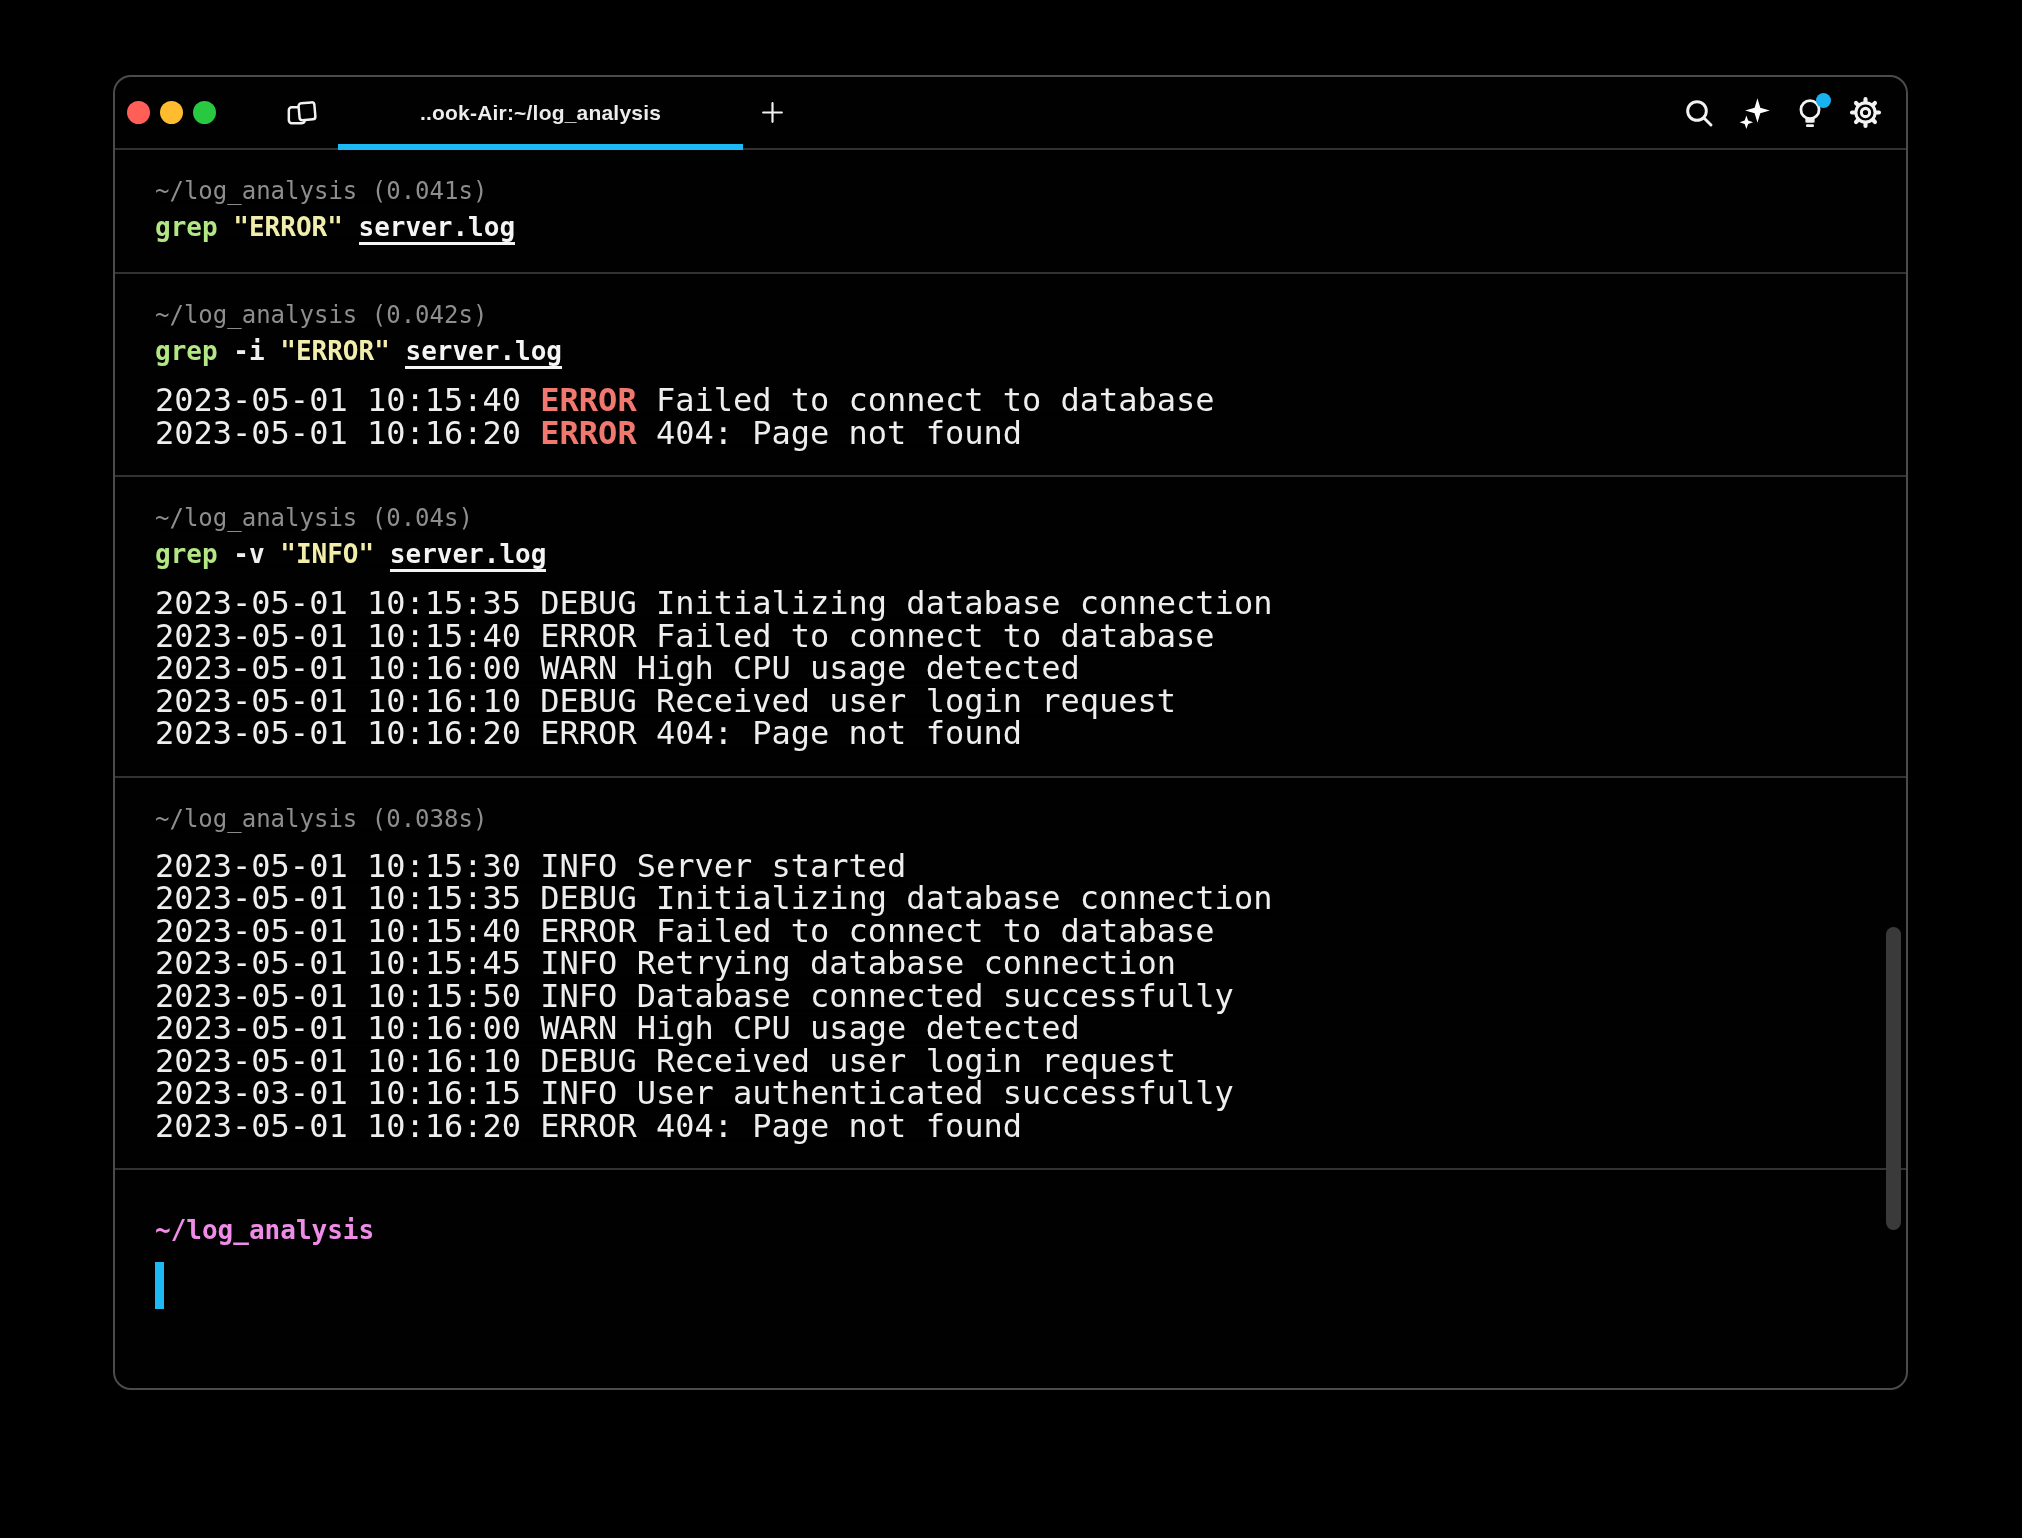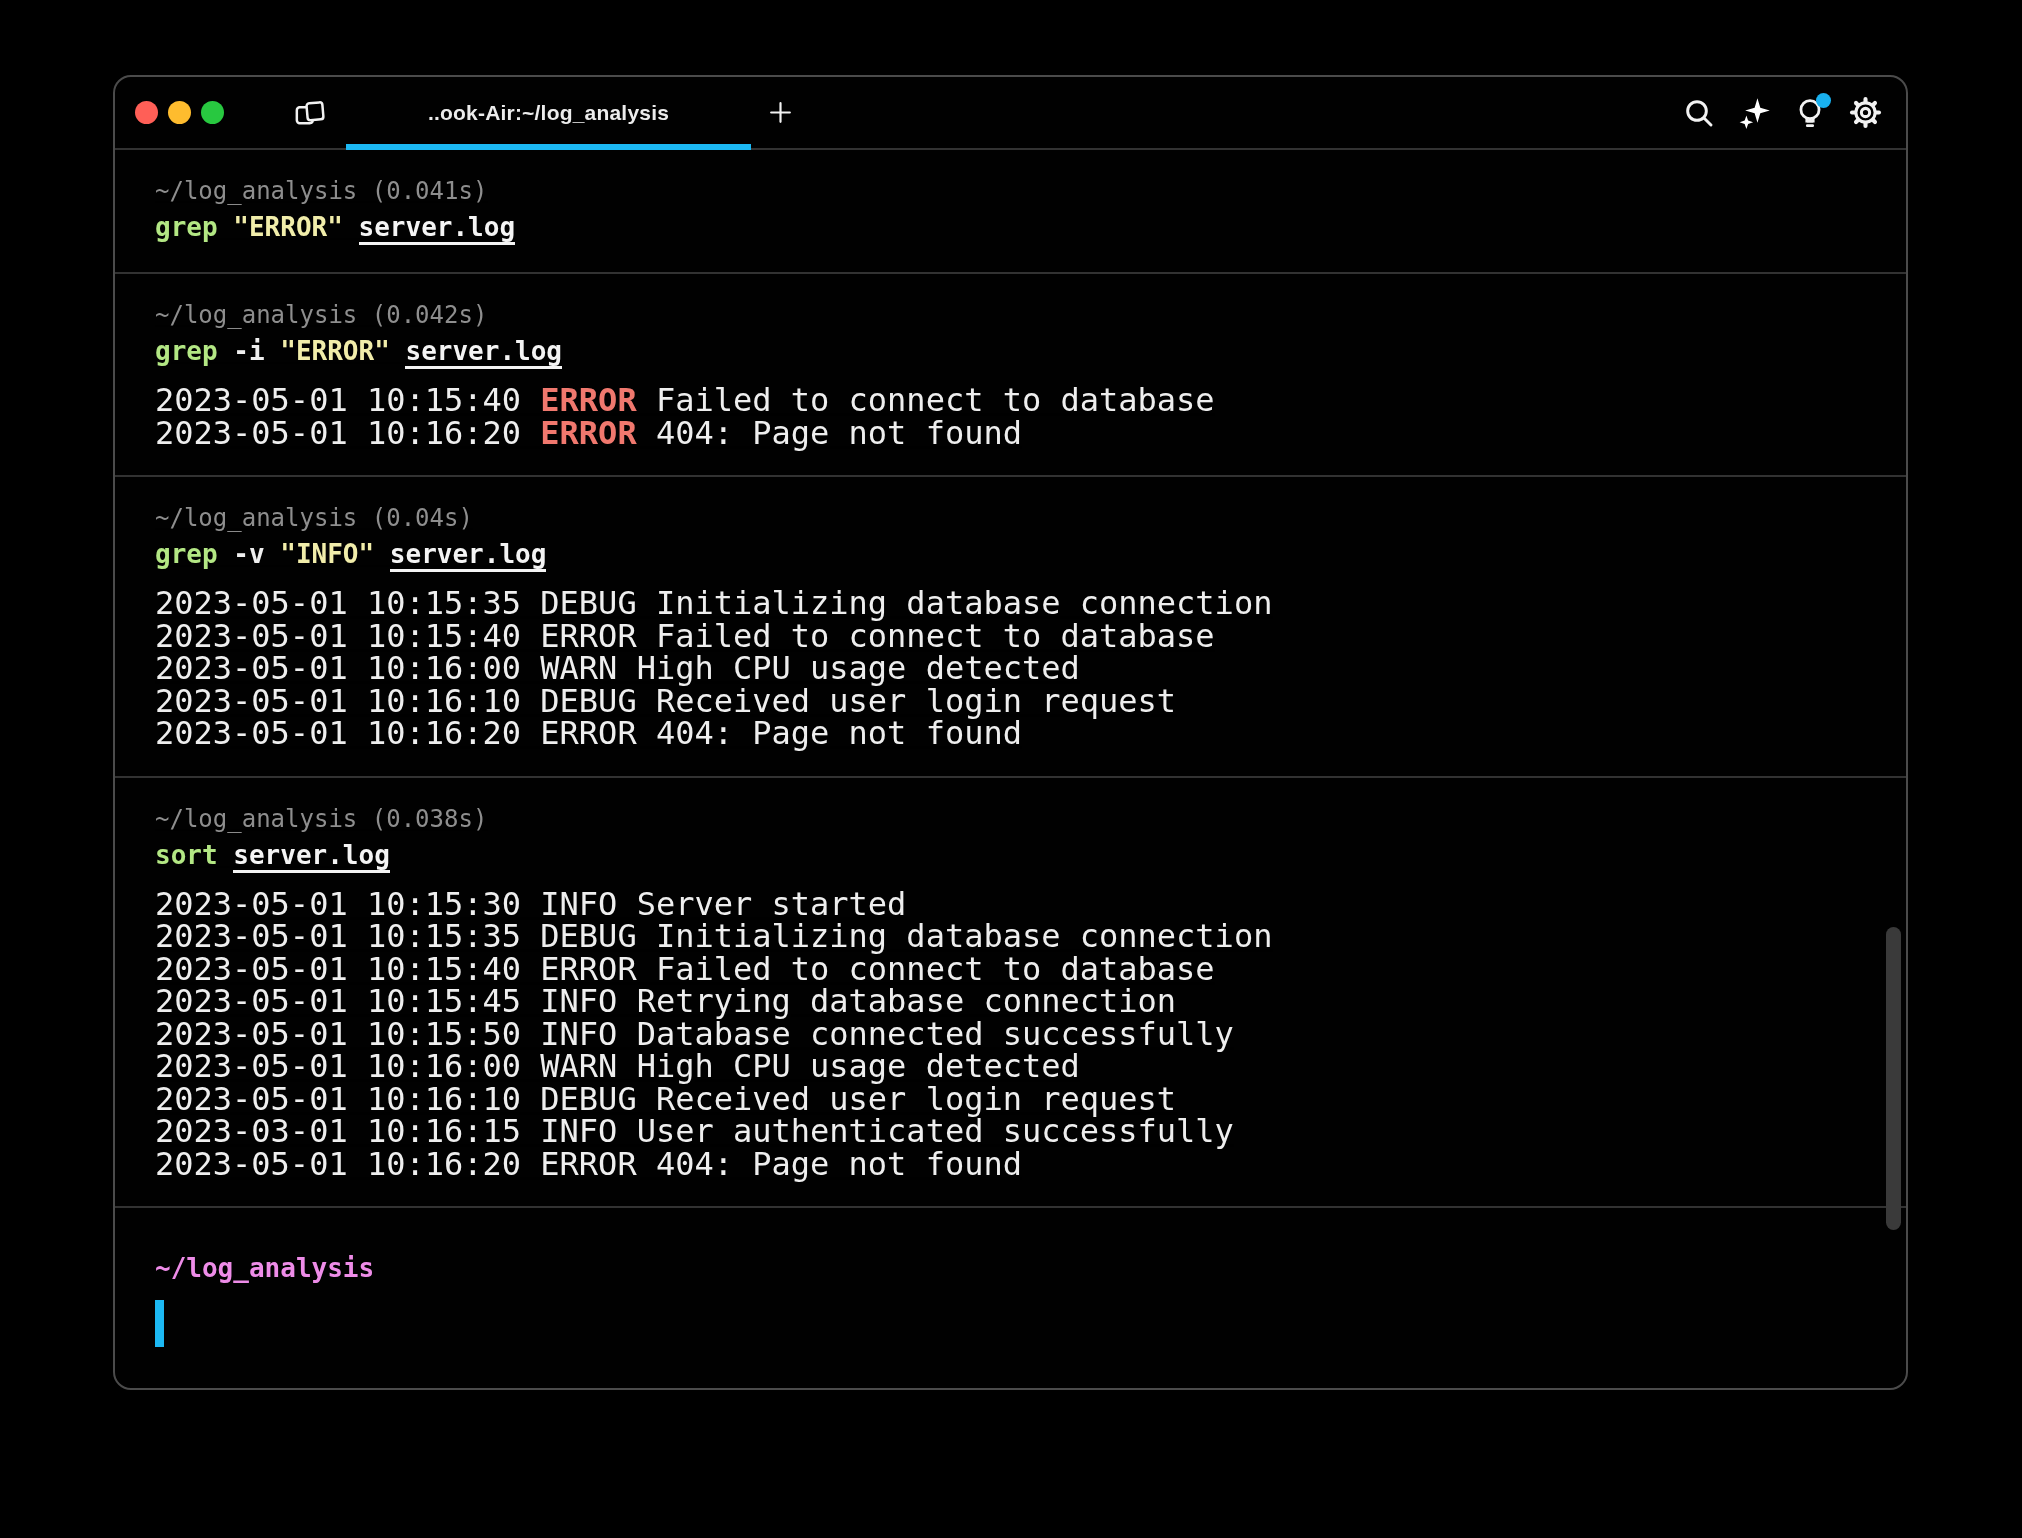--- a/index.html
+++ b/index.html
@@ -8,21 +8,21 @@
 
   .window{
     position:absolute; left:113px; top:75px; width:1795px; height:1315px;
     background:#010101; border:2px solid #4b4b4b; border-radius:18px;
     overflow:hidden;
   }
 
   
   .tabbar{
     height:73px; display:flex; align-items:center;
-    border-bottom:2px solid #323232; position:relative;padding-left:8px;
+    border-bottom:2px solid #323232; position:relative;
   }
   .traffic{ display:flex; gap:10px; margin-left:12px; }
   .dot{ width:23px; height:23px; border-radius:50%; display:inline-block; }
   .dot.red{ background:#ff5f57; }
   .dot.yellow{ background:#febc2e; }
   .dot.green{ background:#28c840; }
   .bookicon{ margin-left:70px; display:flex; align-items:center; }
   .tab{
     margin-left:18px; width:405px; height:100%; position:relative;
     display:flex; align-items:center; justify-content:center; cursor:default;
@@ -158,21 +158,20 @@
         <div class="out">
           <div class="line"><span class="s-out">2023-05-01 10:15:35 DEBUG Initializing database connection</span></div>
           <div class="line"><span class="s-out">2023-05-01 10:15:40 ERROR Failed to connect to database</span></div>
           <div class="line"><span class="s-out">2023-05-01 10:16:00 WARN High CPU usage detected</span></div>
           <div class="line"><span class="s-out">2023-05-01 10:16:10 DEBUG Received user login request</span></div>
           <div class="line"><span class="s-out">2023-05-01 10:16:20 ERROR 404: Page not found</span></div>
         </div>
       </section>
       <section class="block">
         <div class="ctx">~/log_analysis (0.038s)</div>
-        <div class="cmd"><span class="s-cmd">sort</span><span class="s-plain"> </span><span class="s-file">server.log</span></div>
         <div class="out">
           <div class="line"><span class="s-out">2023-05-01 10:15:30 INFO Server started</span></div>
           <div class="line"><span class="s-out">2023-05-01 10:15:35 DEBUG Initializing database connection</span></div>
           <div class="line"><span class="s-out">2023-05-01 10:15:40 ERROR Failed to connect to database</span></div>
           <div class="line"><span class="s-out">2023-05-01 10:15:45 INFO Retrying database connection</span></div>
           <div class="line"><span class="s-out">2023-05-01 10:15:50 INFO Database connected successfully</span></div>
           <div class="line"><span class="s-out">2023-05-01 10:16:00 WARN High CPU usage detected</span></div>
           <div class="line"><span class="s-out">2023-05-01 10:16:10 DEBUG Received user login request</span></div>
           <div class="line"><span class="s-out">2023-03-01 10:16:15 INFO User authenticated successfully</span></div>
           <div class="line"><span class="s-out">2023-05-01 10:16:20 ERROR 404: Page not found</span></div>

